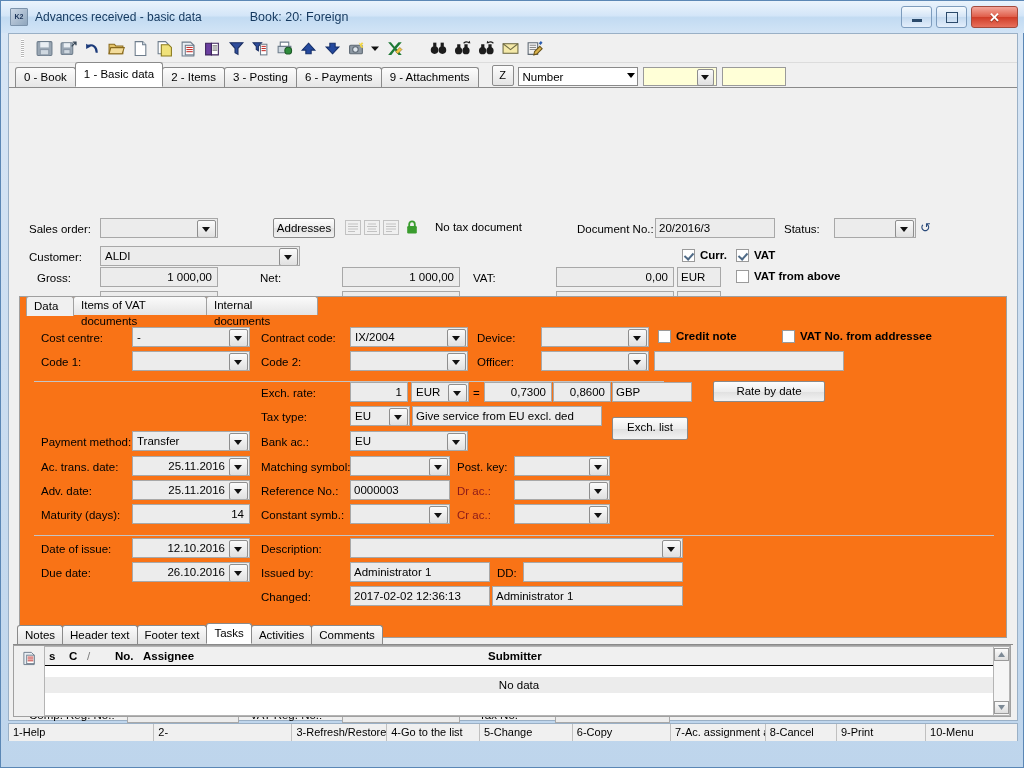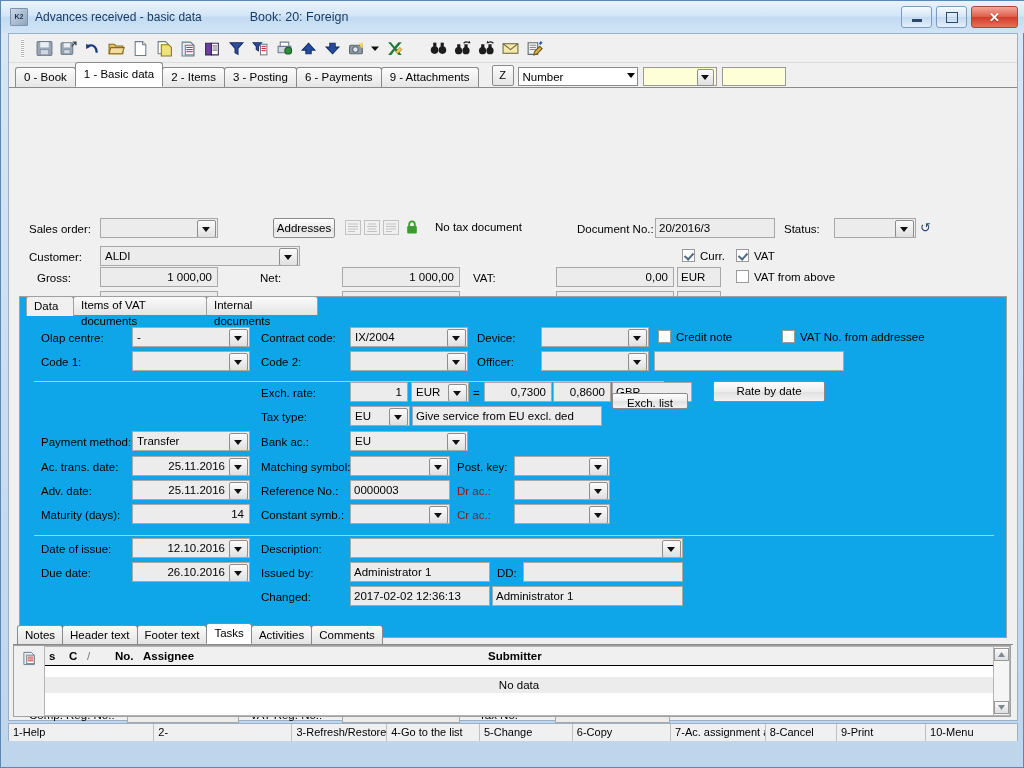--- a/index.html
+++ b/index.html
@@ -133,36 +133,36 @@
   .combo .btn:after{
     content:"";position:absolute;left:4px;top:6px;width:0;height:0;
     border-left:4px solid transparent;border-right:4px solid transparent;border-top:5px solid #111;
   }
   .combo.num{text-align:right;padding-right:24px;}
   .btnstd{
     border:1px solid #8a8a8a;border-radius:2px;
     background:linear-gradient(180deg,#fdfdfd,#ededed 50%,#e0e0e0 51%,#f2f2f2);
     font-size:11.5px;text-align:center;box-sizing:border-box;
   }
-  .chk{display:inline-flex;align-items:center;}
+  .chk{display:inline-flex;align-items:flex-start;font-weight:bold;}
   .chk .box{
     width:13px;height:13px;border:1px solid #9a9a9a;background:#fff;
     margin-right:5px;position:relative;box-sizing:border-box;
   }
   .chk .box.checked:after{
     content:"";position:absolute;left:3px;top:1px;width:4px;height:7px;
     border:solid #4f6a86;border-width:0 2px 2px 0;transform:rotate(42deg);
   }
   .abs{position:absolute;}
   .hr{position:absolute;height:1px;background:#c4c4c4;}
 
   
   #datapanel{
     position:absolute;left:10px;top:186px;width:988px;height:342px;
-    background:#0ea5e9;border:1px solid #a0a0a0;box-sizing:border-box;
+    background:#f97316;border:1px solid #a0a0a0;box-sizing:border-box;
   }
   .itab{
     position:absolute;top:-1px;height:19px;line-height:16px;padding:0 7px;
     border:1px solid #a0a0a0;border-bottom:none;border-radius:3px 3px 0 0;
     background:linear-gradient(180deg,#fbfbfb,#e4e4e4);font-size:11.5px;
     box-sizing:border-box;
   }
   .itab.active{background:#f0f0f0;height:20px;line-height:19px;z-index:3;}
   .btab{
     height:19px;line-height:18px;padding:0 7px;margin-right:-1px;
@@ -502,21 +502,21 @@
       <div class="fld num abs" style="left:605px;top:211px;width:108px">0,00</div>
       <div class="fld num abs" style="left:605px;top:235px;width:108px">0,00</div>
       <div class="fld abs" style="left:716px;top:211px;width:44px">EUR</div>
       <div class="fld abs" style="left:716px;top:235px;width:44px">GBP</div>
 
       <div id="datapanel">
         <div class="itab active" style="left:6px;width:48px">Data</div>
         <div class="itab" style="left:53px;width:134px">Items of VAT documents</div>
         <div class="itab" style="left:186px;width:112px">Internal documents</div>
 
-        <span class="lbl abs" style="left:21px;top:35px">Olap centre:</span>
+        <span class="lbl abs" style="left:21px;top:35px">Cost centre:</span>
         <div class="combo abs" style="left:112px;top:30px;width:118px">
           <span>-</span><span class="btn"></span>
         </div>
         <span class="lbl abs" style="left:241px;top:35px">Contract code:</span>
         <div class="combo abs" style="left:330px;top:30px;width:118px">
           <span>IX/2004</span><span class="btn"></span>
         </div>
         <span class="lbl abs" style="left:457px;top:35px">Device:</span>
         <div class="combo abs" style="left:521px;top:30px;width:108px">
           <span></span><span class="btn"></span>
@@ -556,21 +556,21 @@
         <div class="fld num abs" style="left:464px;top:85px;width:68px">0,7300</div>
         <div class="fld num abs" style="left:533px;top:85px;width:58px">0,8600</div>
         <div class="fld abs" style="left:592px;top:85px;width:80px">GBP</div>
         <div class="btnstd abs" style="left:693px;top:84px;width:112px;height:21px;line-height:19px">Rate by date</div>
 
         <span class="lbl abs" style="left:241px;top:114px">Tax type:</span>
         <div class="combo abs" style="left:330px;top:109px;width:60px">
           <span>EU</span><span class="btn"></span>
         </div>
         <div class="fld abs" style="left:392px;top:109px;width:190px">Give service from EU excl. ded</div>
-        <div class="btnstd abs" style="left:592px;top:96px;width:76px;height:16px;line-height:19px">Exch. list</div>
+        <div class="btnstd abs" style="left:592px;top:120px;width:76px;height:23px;line-height:19px">Exch. list</div>
 
         <span class="lbl abs" style="left:21px;top:139px">Payment method:</span>
         <div class="combo abs" style="left:112px;top:134px;width:118px">
           <span>Transfer</span><span class="btn"></span>
         </div>
         <span class="lbl abs" style="left:241px;top:139px">Bank ac.:</span>
         <div class="combo abs" style="left:330px;top:134px;width:118px">
           <span>EU</span><span class="btn"></span>
         </div>
 

